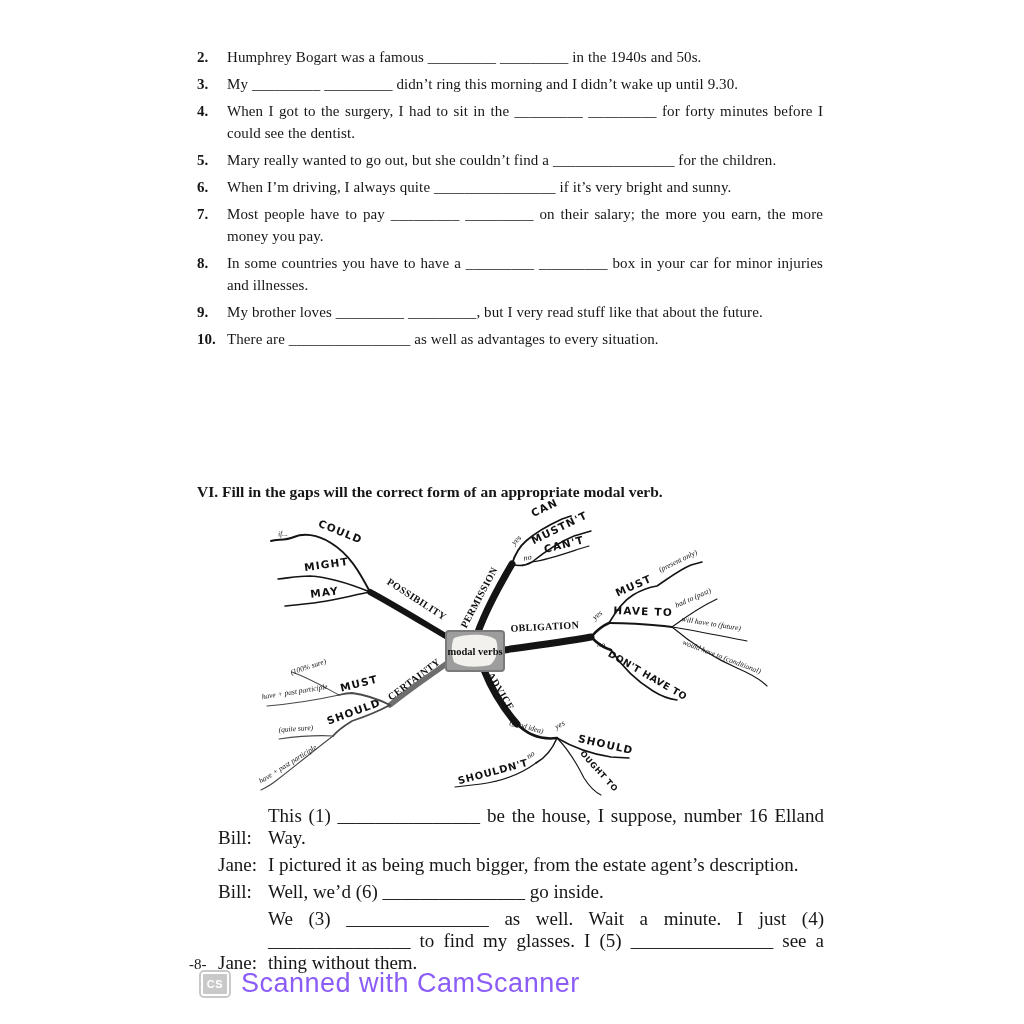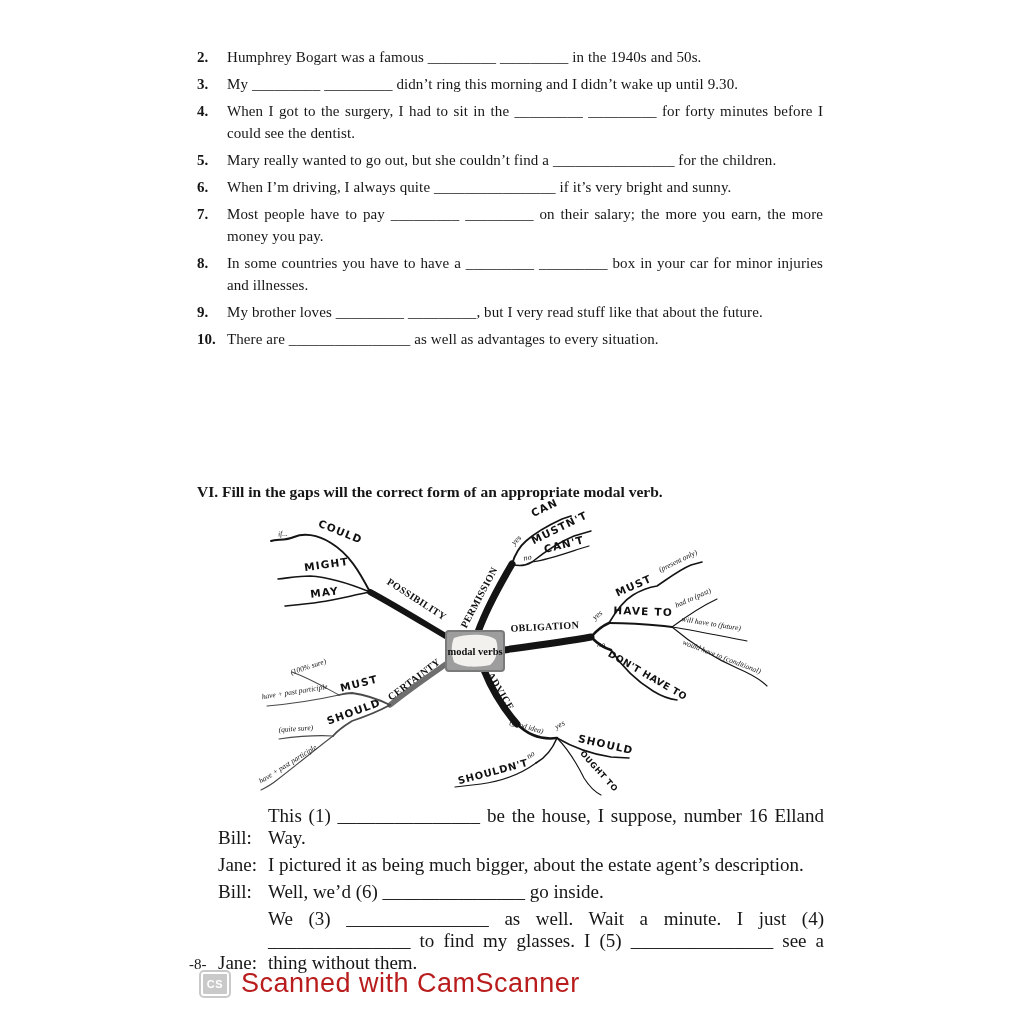--- a/index.html
+++ b/index.html
@@ -38,21 +38,21 @@
     position:absolute;left:199px;top:970px;width:32px;height:28px;z-index:2;
     background:#c9c9c9;border-radius:5px;display:flex;align-items:center;justify-content:center;
   }
   .wm-icon .inner{
     width:24px;height:20px;border:2px solid #fff;border-radius:3px;
     display:flex;align-items:center;justify-content:center;
     color:#fff;font-family:"Liberation Sans", sans-serif;font-weight:bold;font-size:11px;letter-spacing:.5px;
   }
   .wm-text{
     position:absolute;left:241px;top:968px;z-index:2;
-    color:#b91c1c;font-family:"Liberation Sans", sans-serif;font-size:27px;letter-spacing:.5px;
+    color:#8b5cf6;font-family:"Liberation Sans", sans-serif;font-size:27px;letter-spacing:.5px;
   }
 </style>
 </head>
 <body>
 
 <div class="page">
 
   <div class="ex-list">
     <div class="ex-item">
       <span class="num">2.</span>
@@ -180,21 +180,21 @@
     <text class="leaf" style="font-size:10px;letter-spacing:.8px" transform="translate(236,277) rotate(-15)">SHOULDN'T</text>
   </svg>
 
   <div class="dialogue">
     <div class="dlg-row">
       <span class="spk">Bill:</span>
       <div class="say">This (1) _______________ be the house, I suppose, number 16 Elland Way.</div>
     </div>
     <div class="dlg-row">
       <span class="spk">Jane:</span>
-      <div class="say">I pictured it as being much bigger, about the estate agent’s description.</div>
+      <div class="say">I pictured it as being much bigger, from the estate agent’s description.</div>
     </div>
     <div class="dlg-row">
       <span class="spk">Bill:</span>
       <div class="say">Well, we’d (6) _______________ go inside.</div>
     </div>
     <div class="dlg-row">
       <span class="spk">Jane:</span>
       <div class="say">We (3) _______________ as well. Wait a minute. I just (4) _______________ to find my glasses. I (5) _______________ see a thing without them.</div>
     </div>
   </div>

